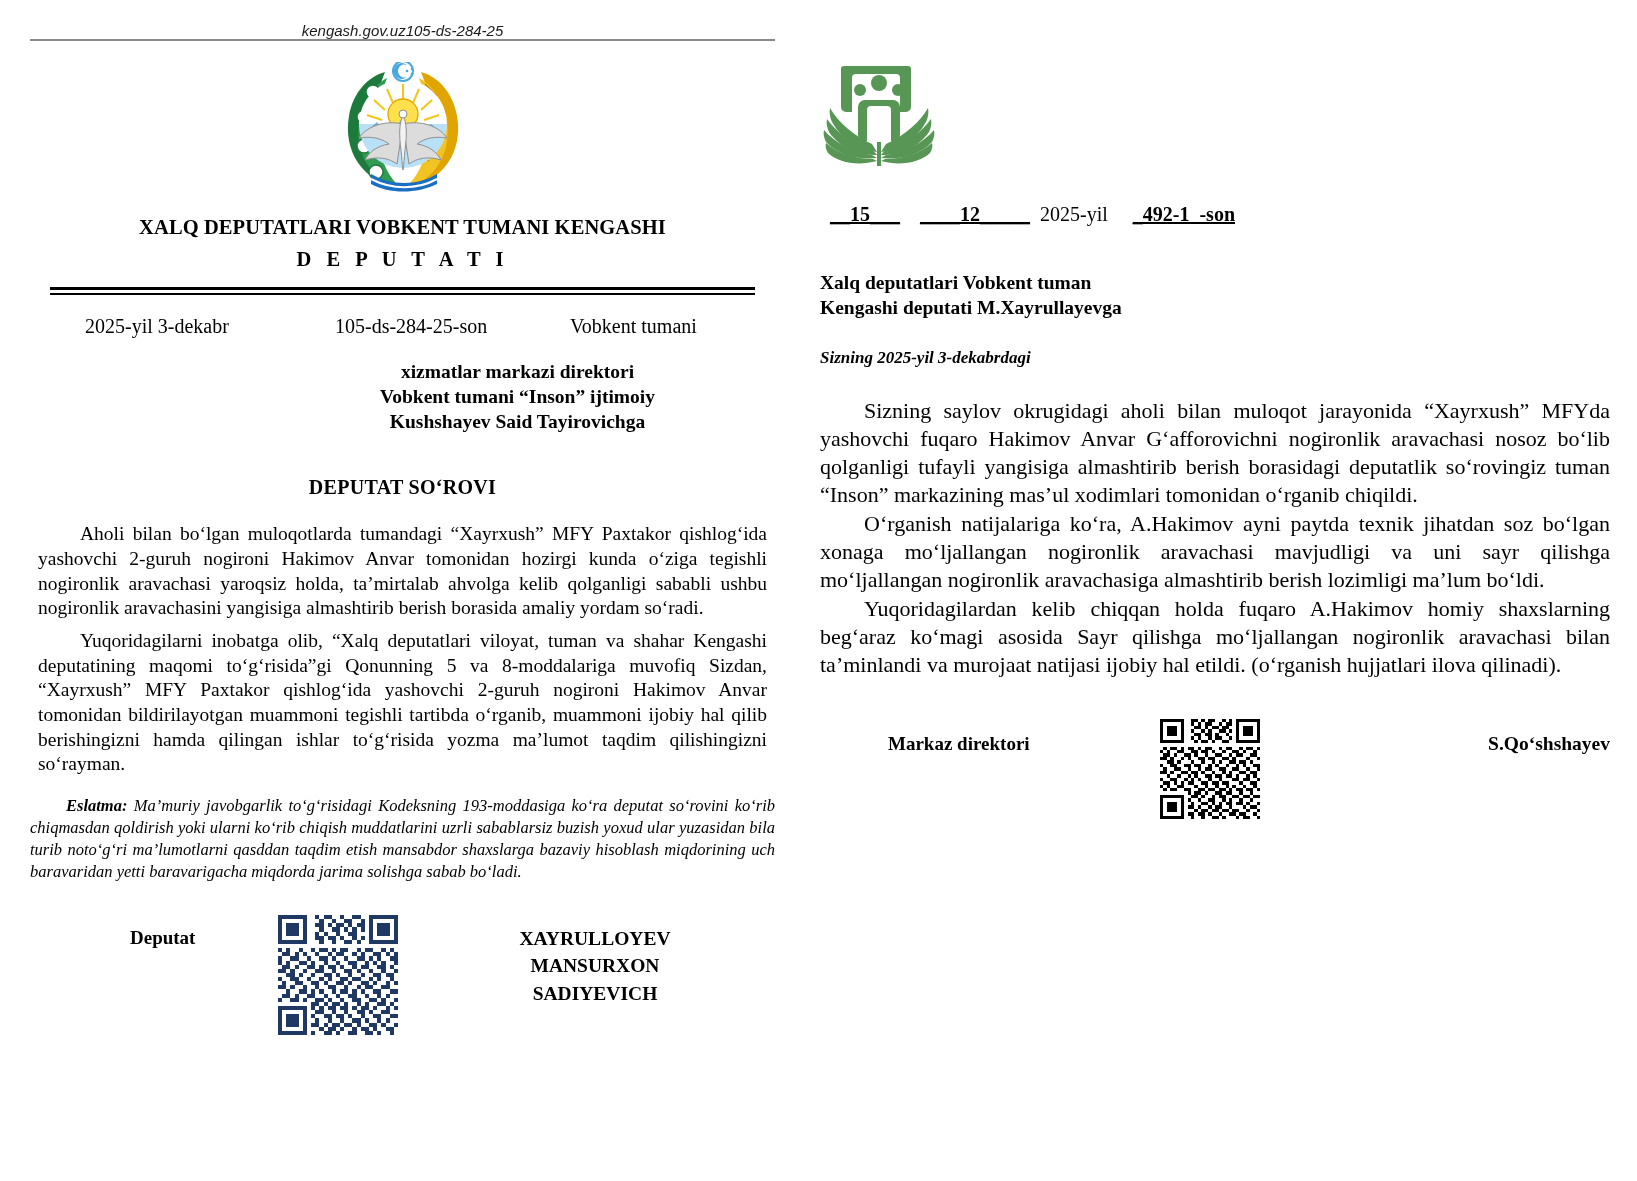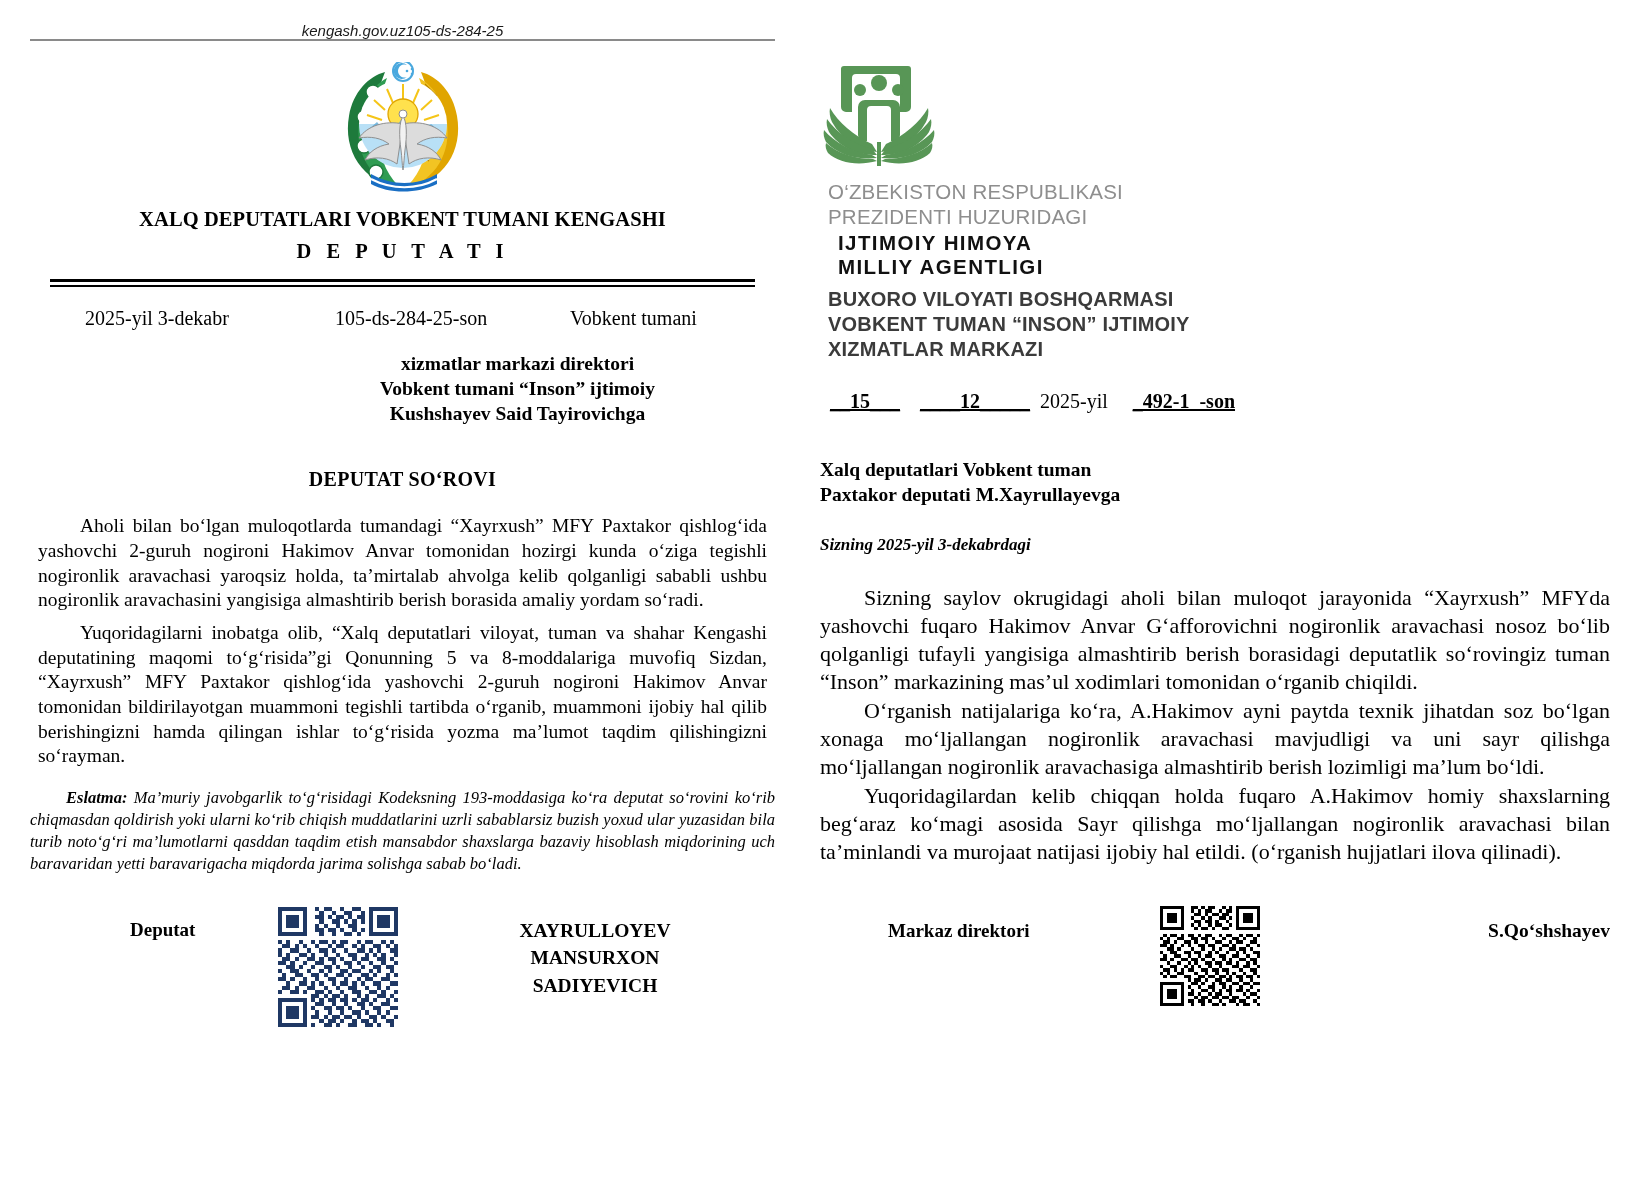--- a/index.html
+++ b/index.html
@@ -50,21 +50,21 @@
     height: 140px;
   }
   .emblem {
     display: inline-block;
   }
   .org-title {
     text-align: center;
     font-weight: bold;
     font-size: 20.5px;
     letter-spacing: 0.1px;
-    margin-top: 6px;
+    margin-top: 14px;
   }
   .org-sub {
     text-align: center;
     font-weight: bold;
     font-size: 20.5px;
     letter-spacing: 5px;
     margin-top: 9px;
   }
   .double-rule {
     margin: 16px 20px 0 20px;
@@ -387,35 +387,26 @@
           <path d="M61 95 C80 95 98 88 109 72 C111 68 112 63 111 59 C102 72 85 84 66 89 Z"></path>
           <path d="M61 98 C81 100 100 95 112 82 C114 78 115 74 114 70 C104 82 86 92 66 95 Z"></path>
           <path d="M61 101 C80 106 99 103 110 93 C112 90 113 86 112 83 C101 93 83 99 65 99 Z"></path>
 
           <path d="M57 82 h4 v24 h-4 z"></path>
         </g>
       </svg>
     </span>
   </div>
 
-  <div class="agency-lines">
-    <div class="ag-l1">O‘ZBEKISTON RESPUBLIKASI</div>
-    <div class="ag-l2">PREZIDENTI HUZURIDAGI</div>
-    <div class="ag-l3">IJTIMOIY HIMOYA</div>
-    <div class="ag-l4">MILLIY  AGENTLIGI</div>
-    <div class="ag-l5">BUXORO VILOYATI BOSHQARMASI</div>
-    <div class="ag-l6">VOBKENT TUMAN “INSON”  IJTIMOIY</div>
-    <div class="ag-l7">XIZMATLAR MARKAZI</div>
-  </div>
 
   <div class="date-line"><b>__15___</b>    <b>____12_____</b>  <span>2025-yil</span>     <b>_492-1  -son</b></div>
 
   <div class="addressee-r">
     <div>Xalq deputatlari Vobkent tuman</div>
-    <div>Paxtakor deputati M.Xayrullayevga</div>
+    <div>Kengashi deputati M.Xayrullayevga</div>
   </div>
 
   <div class="ref-line">
     <div>Sizning 2025-yil 3-dekabrdagi</div>
   </div>
 
   <p class="body-r first">Sizning saylov okrugidagi aholi bilan muloqot jarayonida “Xayrxush” MFYda yashovchi fuqaro Hakimov Anvar G‘afforovichni nogironlik aravachasi nosoz bo‘lib qolganligi tufayli yangisiga almashtirib berish borasidagi deputatlik so‘rovingiz tuman “Inson” markazining mas’ul xodimlari tomonidan o‘rganib chiqildi.</p>
   <p class="body-r more">O‘rganish natijalariga ko‘ra, A.Hakimov ayni paytda texnik jihatdan soz bo‘lgan xonaga mo‘ljallangan nogironlik aravachasi mavjudligi va uni sayr qilishga mo‘ljallangan nogironlik aravachasiga almashtirib berish lozimligi ma’lum bo‘ldi.</p>
   <p class="body-r more">Yuqoridagilardan kelib chiqqan holda fuqaro A.Hakimov homiy shaxslarning beg‘araz ko‘magi asosida Sayr qilishga mo‘ljallangan nogironlik aravachasi bilan ta’minlandi va murojaat natijasi ijobiy hal etildi. (o‘rganish hujjatlari ilova qilinadi).</p>
 

